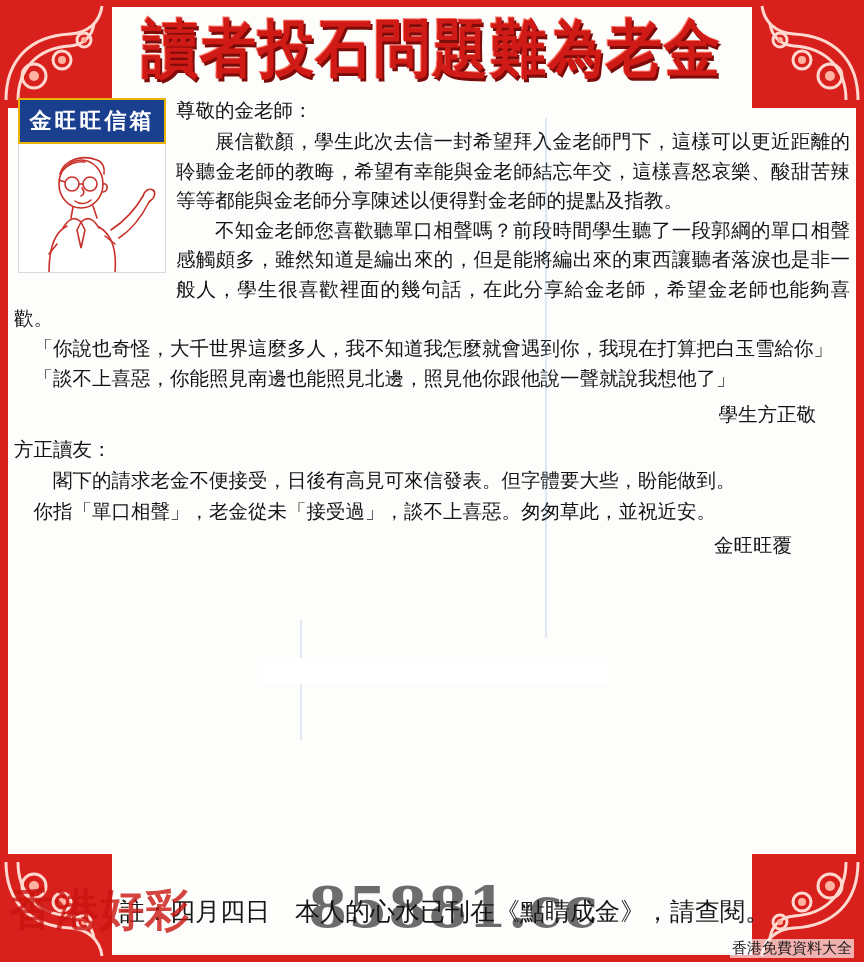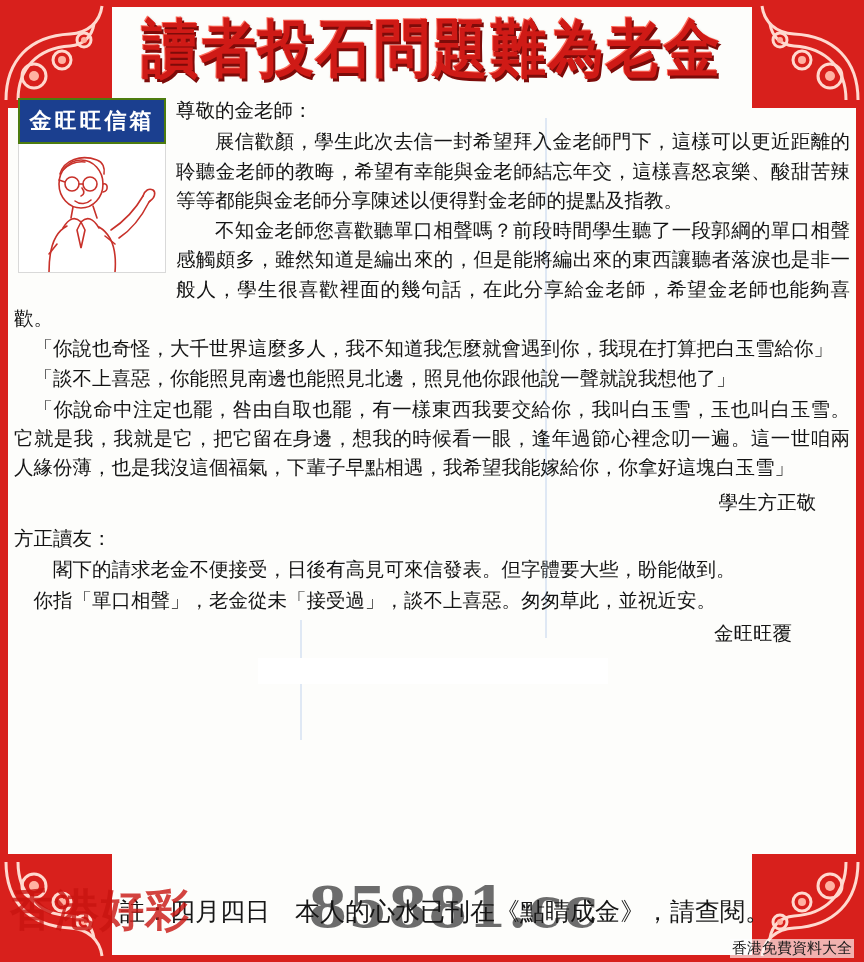--- a/index.html
+++ b/index.html
@@ -85,21 +85,21 @@
     margin: 2px 10px 4px 4px;
   }
   .illus-label {
     background: #1b3f8f;
     color: #ffffff;
     font-weight: 700;
     font-size: 22px;
     letter-spacing: 3px;
     text-align: center;
     padding: 4px 0 5px 0;
-    border: 2px solid #4d7c0f;
+    border: 2px solid #eab308;
     font-family: "DejaVu Serif", "Liberation Serif", serif;
   }
   .illus-art {
     border: 1px solid #d9d9d9;
     border-top: none;
     background: #ffffff;
     height: 128px;
     position: relative;
     overflow: hidden;
   }
@@ -307,21 +307,20 @@
           </g>
         </svg>
       </div>
     </div>
 
     <p class="salutation">尊敬的金老師：</p>
     <p class="indent">展信歡顏，學生此次去信一封希望拜入金老師門下，這樣可以更近距離的聆聽金老師的教晦，希望有幸能與金老師結忘年交，這樣喜怒哀樂、酸甜苦辣等等都能與金老師分享陳述以便得對金老師的提點及指教。</p>
     <p class="indent">不知金老師您喜歡聽單口相聲嗎？前段時間學生聽了一段郭綱的單口相聲感觸頗多，雖然知道是編出來的，但是能將編出來的東西讓聽者落淚也是非一般人，學生很喜歡裡面的幾句話，在此分享給金老師，希望金老師也能夠喜歡。</p>
     <p class="indent1">「你說也奇怪，大千世界這麼多人，我不知道我怎麼就會遇到你，我現在打算把白玉雪給你」</p>
     <p class="indent1">「談不上喜惡，你能照見南邊也能照見北邊，照見他你跟他說一聲就說我想他了」</p>
-    <p class="indent1">「你說命中注定也罷，咎由自取也罷，有一樣東西我要交給你，我叫白玉雪，玉也叫白玉雪。它就是我，我就是它，把它留在身邊，想我的時候看一眼，逢年過節心裡念叨一遍。這一世咱兩人緣份薄，也是我沒這個福氣，下輩子早點相遇，我希望我能嫁給你，你拿好這塊白玉雪」</p>
     <p class="sig">學生方正敬</p>
 
     <div class="reply-block">
       <p>方正讀友：</p>
       <p class="indent">閣下的請求老金不便接受，日後有高見可來信發表。但字體要大些，盼能做到。</p>
       <p class="indent1">你指「單口相聲」，老金從未「接受過」，談不上喜惡。匆匆草此，並祝近安。</p>
       <p class="sig2">金旺旺覆</p>
     </div>
   </div>
 

